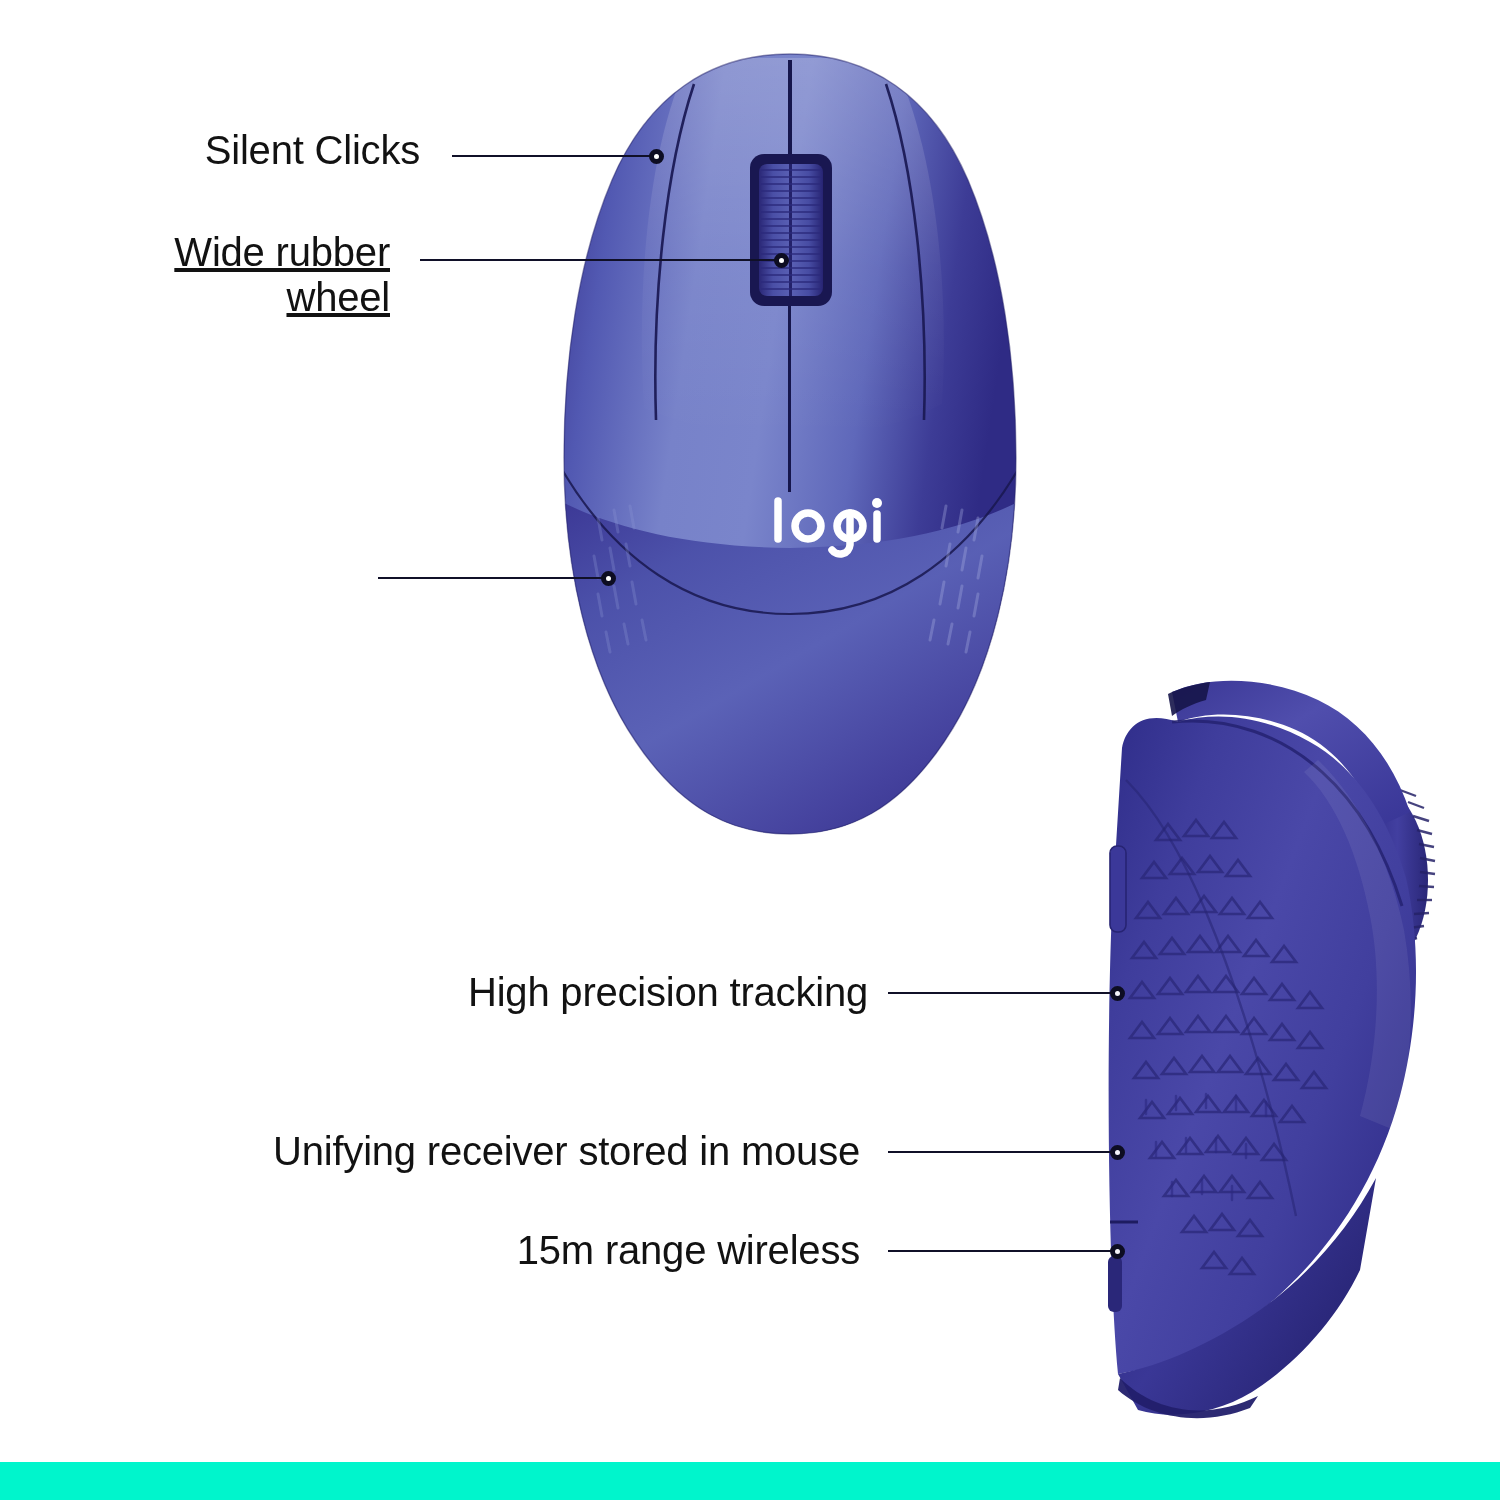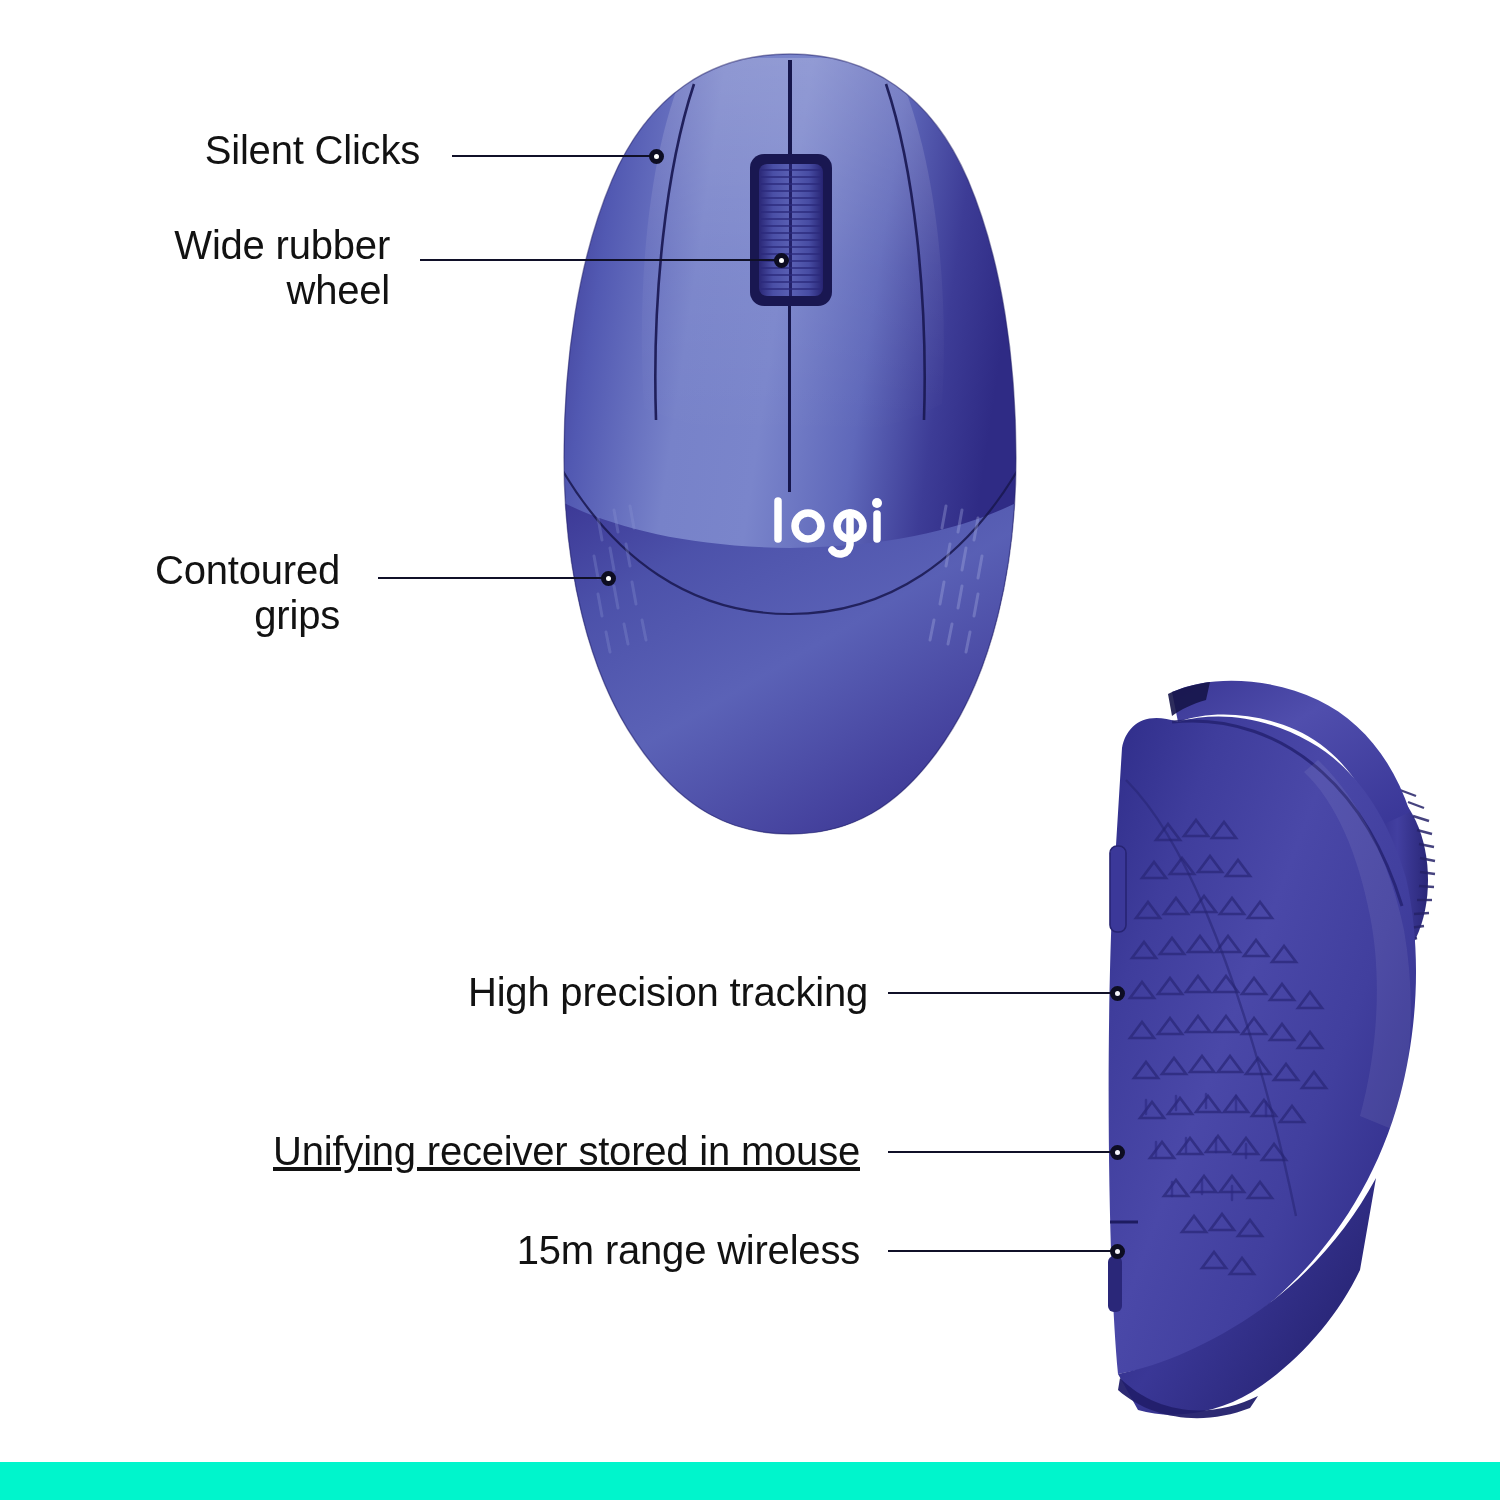--- a/index.html
+++ b/index.html
@@ -430,27 +430,25 @@
   <div class="leader-dot solid" style="left:1110px; top:986px;"></div>
 
   <div class="leader" style="left:888px; top:1151px; width:230px;"></div>
   <div class="leader-dot solid" style="left:1110px; top:1145px;"></div>
 
   <div class="leader" style="left:888px; top:1250px; width:230px;"></div>
   <div class="leader-dot solid" style="left:1110px; top:1244px;"></div>
 
   <div class="callout-label ta-right" style="left:40px; top:128px; width:380px;">Silent Clicks</div>
 
-  <div class="callout-label ta-right" style="left:40px; top:223px; width:350px;">Wide rubber
+  <div class="callout-label ta-right" style="left:40px; top:230px; width:350px;text-decoration:underline;">Wide rubber
 wheel</div>
 
-  <div class="callout-label ta-right" style="left:20px; top:548px; width:320px;">Contoured
-grips</div>
 
   <div class="callout-label ta-right" style="left:208px; top:970px; width:660px;">High precision tracking</div>
 
-  <div class="callout-label ta-right" style="left:60px; top:1129px; width:800px;text-decoration:underline;">Unifying receiver stored in mouse</div>
+  <div class="callout-label ta-right" style="left:60px; top:1129px; width:800px;">Unifying receiver stored in mouse</div>
 
   <div class="callout-label ta-right" style="left:200px; top:1228px; width:660px;">15m range wireless</div>
 
   <div id="footer-bar" style="background: rgb(0, 245, 204);"></div>
 
 </div>
 
 </body></html>

